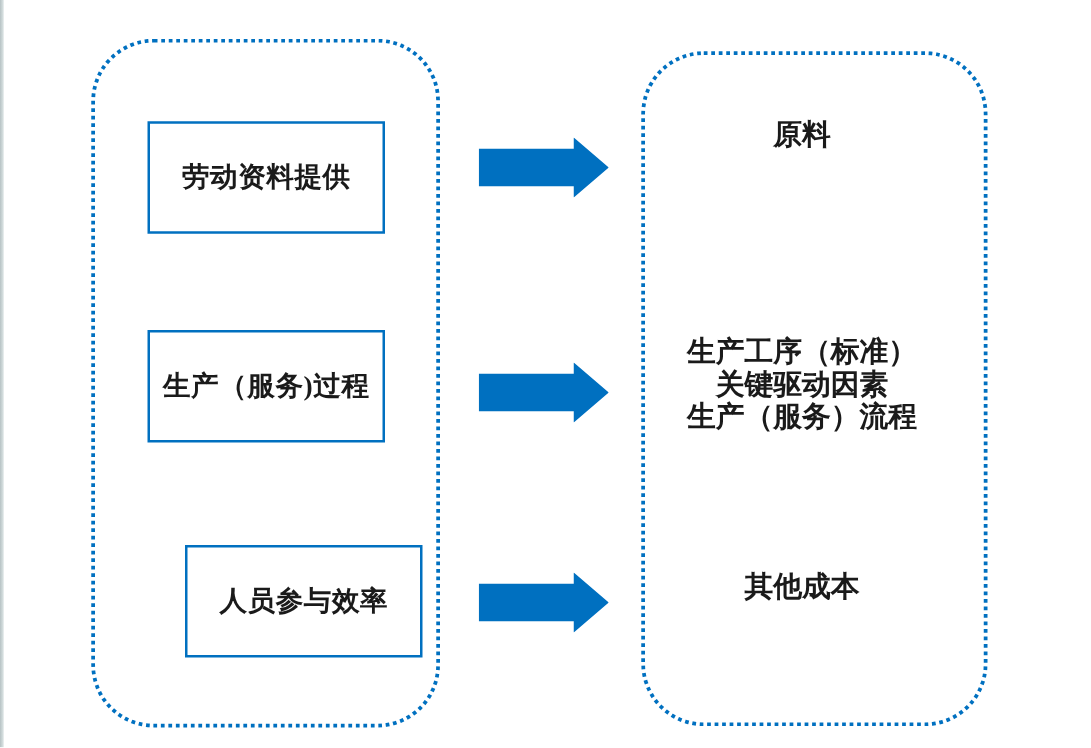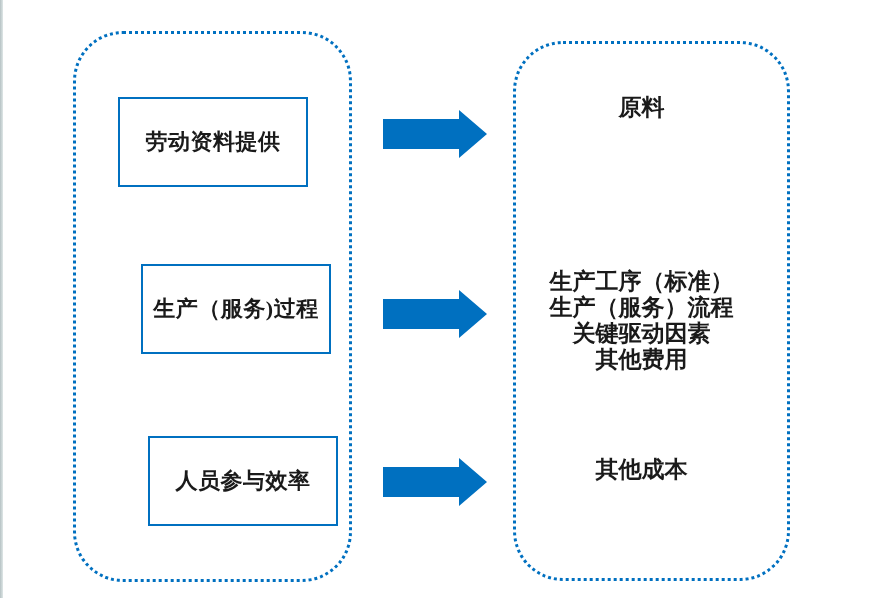--- a/index.html
+++ b/index.html
@@ -33,21 +33,21 @@
     position:absolute;
     left:118px;width:190px;height:90px;
     border:2px solid var(--accent-blue,#0070C0);
     display:flex;align-items:center;justify-content:center;
     font-size:22px;font-weight:700;
     letter-spacing:0.5px;
     text-align:center;
     background:#fff;
   }
   .flow-box-1{top:97px;}
-  .flow-box-2{top:264px;margin-left:23px;}
+  .flow-box-2{top:264px;}
   .flow-box-3{top:436px;margin-left:30px;}
   .arrow{
     position:absolute;left:383px;width:104px;height:48px;
     color:var(--accent-blue,#0070C0);
   }
   .arrow-1{top:110px;}
   .arrow-2{top:290px;}
   .arrow-3{top:458px;}
   .arrow svg{display:block;width:104px;height:48px;}
   .output-group{
@@ -96,22 +96,21 @@
         <path d="M0,9 H76 V0 L104,24 L76,48 V39 H0 Z" fill="currentColor"></path>
       </svg>
   </div>
 
   <div class="output-group output-group-1">
     <div>原料</div>
   </div>
 
   <div class="output-group output-group-2">
     <div>生产工序（标准）</div>
+    <div>关键驱动因素</div>
     <div>生产（服务）流程</div>
-    <div>关键驱动因素</div>
-    <div>其他费用</div>
   </div>
 
   <div class="output-group output-group-3">
     <div>其他成本</div>
   </div>
 
 </div>
 
 </body></html>

